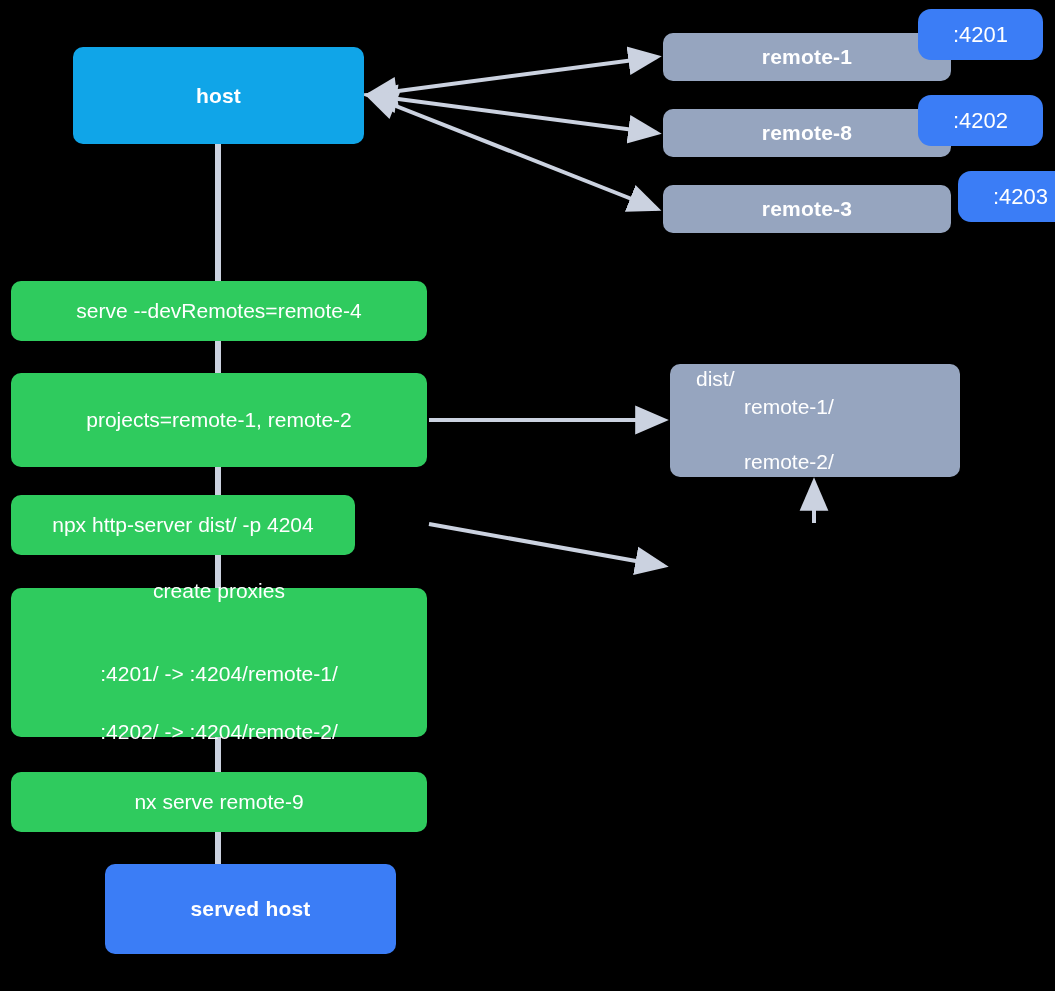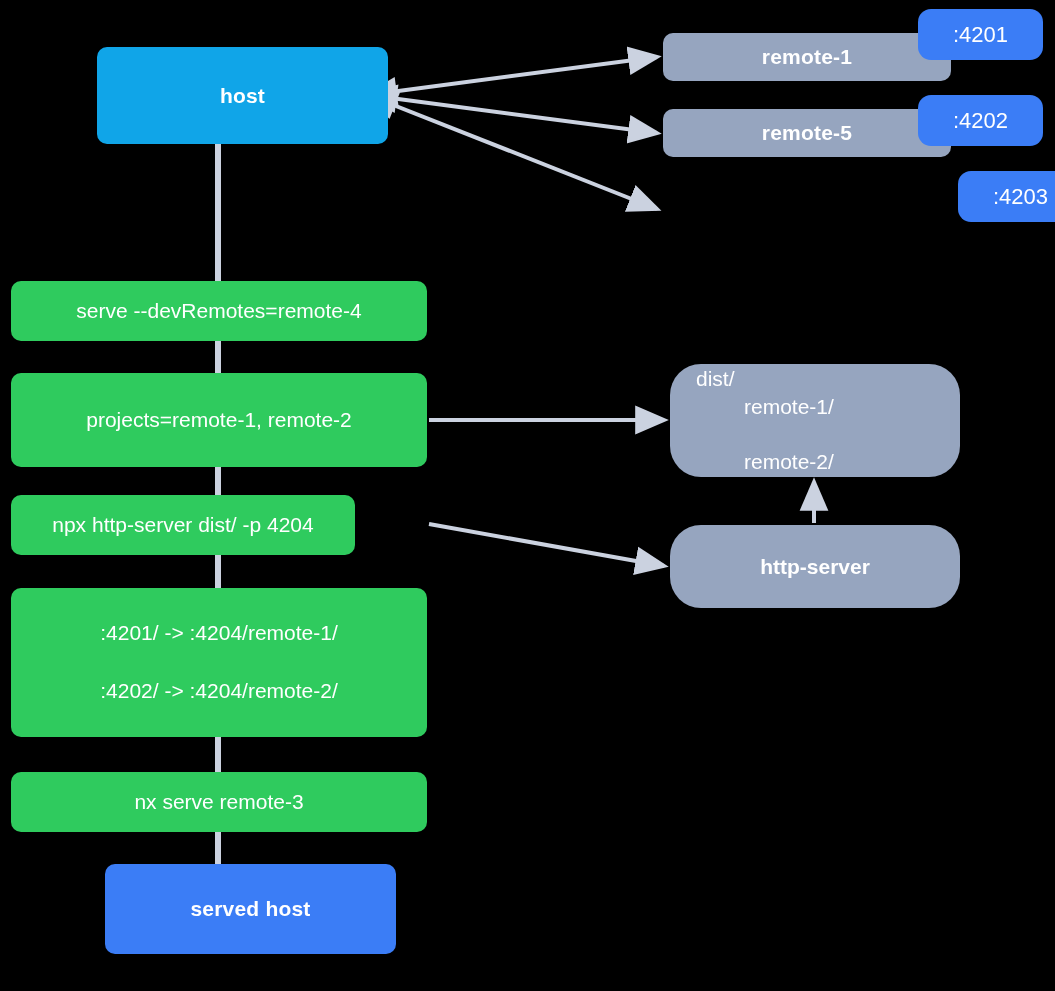--- a/index.html
+++ b/index.html
@@ -41,36 +41,34 @@
     white-space: pre-line;
   }
   .node.bold {
     font-weight: bold;
   }
   
   .n-host {
     background: #10A5E8;
     font-size: 21px;
     letter-spacing: .2px;
-    margin-left: 24px;
   }
   .n-served {
     background: #3B7DF6;
     font-size: 21px;
     letter-spacing: .2px;
   }
   .n-remote {
     background: #96A5BF;
     font-size: 21px;
     letter-spacing: .2px;
   }
   .n-gray {
     background: #96A5BF;
     font-size: 21px;
-    border-radius: 31px;
   }
   .n-green {
     background: #2FCB5E;
     font-size: 21px;
     font-weight: normal;
   }
   .n-badge {
     background: #3B7DF6;
     font-size: 22px;
     font-weight: normal;
@@ -138,62 +136,63 @@
   </div>
 
   <div class="node n-remote bold" style="left:663px; top:33px; width:288px; height:48px;justify-content:center;">
     <span>remote-1</span>
   </div>
   <div class="node n-badge" style="left:918px; top:9px; width:125px; height:51px;">
     <span>:4201</span>
   </div>
 
   <div class="node n-remote bold" style="left:663px; top:109px; width:288px; height:48px;">
-    <span>remote-5</span>
+    <span>remote-8</span>
   </div>
   <div class="node n-badge" style="left:918px; top:95px; width:125px; height:51px;">
     <span>:4202</span>
   </div>
 
+  <div class="node n-remote bold" style="left:663px; top:185px; width:288px; height:48px;">
+    <span>remote-3</span>
+  </div>
   <div class="node n-badge" style="left:918px; top:171px; width:125px; height:51px;margin-left:40px;">
     <span>:4203</span>
   </div>
 
   <div class="node n-green" style="left:11px; top:281px; width:416px; height:60px;">
     <span>serve --devRemotes=remote-4</span>
   </div>
 
   <div class="node n-green" style="left:11px; top:373px; width:416px; height:94px; flex-direction:column;">
     <span>projects=remote-1, remote-2</span>
   </div>
 
   <div class="node n-green" style="left:11px; top:495px; width:344px; height:60px;">
     <span>npx http-server dist/ -p 4204</span>
   </div>
 
   <div class="node n-green" style="left:11px; top:588px; width:416px; height:149px;">
     <span class="proxy-block">
+      <span class="proxy-title">create proxies</span>
       <span class="proxy-map">:4201/ -&gt; :4204/remote-1/</span>
       <span class="proxy-map">:4202/ -&gt; :4204/remote-2/</span>
     </span>
   </div>
 
   <div class="node n-green" style="left:11px; top:772px; width:416px; height:60px;">
-    <span>nx serve remote-3</span>
+    <span>nx serve remote-9</span>
   </div>
 
   <div class="node n-served bold" style="left:73px; top:864px; width:291px; height:90px;margin-left:32px;">
     <span>served host</span>
   </div>
 
   <div class="node n-gray n-dist" style="left:670px; top:364px; width:290px; height:113px;">
     <span class="dist-lines">
       <span>dist/</span>
       <span class="ind">remote-1/</span>
       <span class="ind">remote-2/</span>
     </span>
   </div>
 
-  <div class="node n-gray bold" style="left:670px; top:525px; width:290px; height:83px;">
-    <span>http-server</span>
-  </div>
 
 </div>
 
 </body></html>

